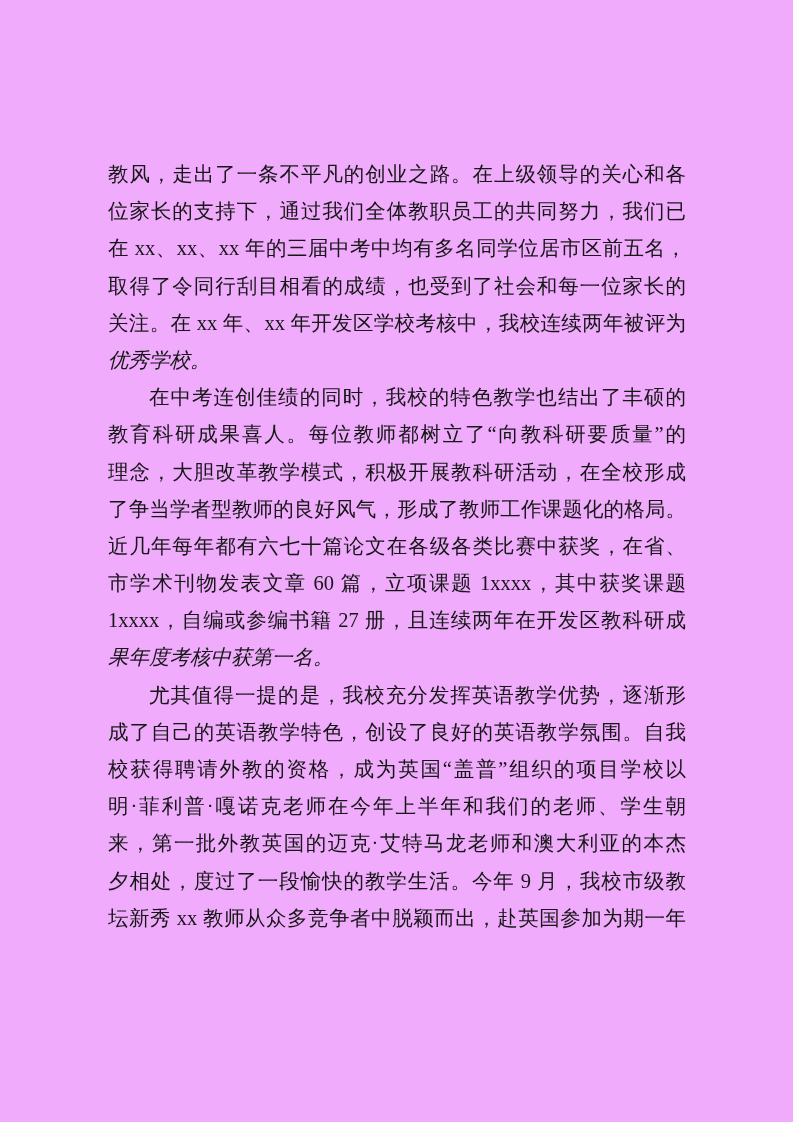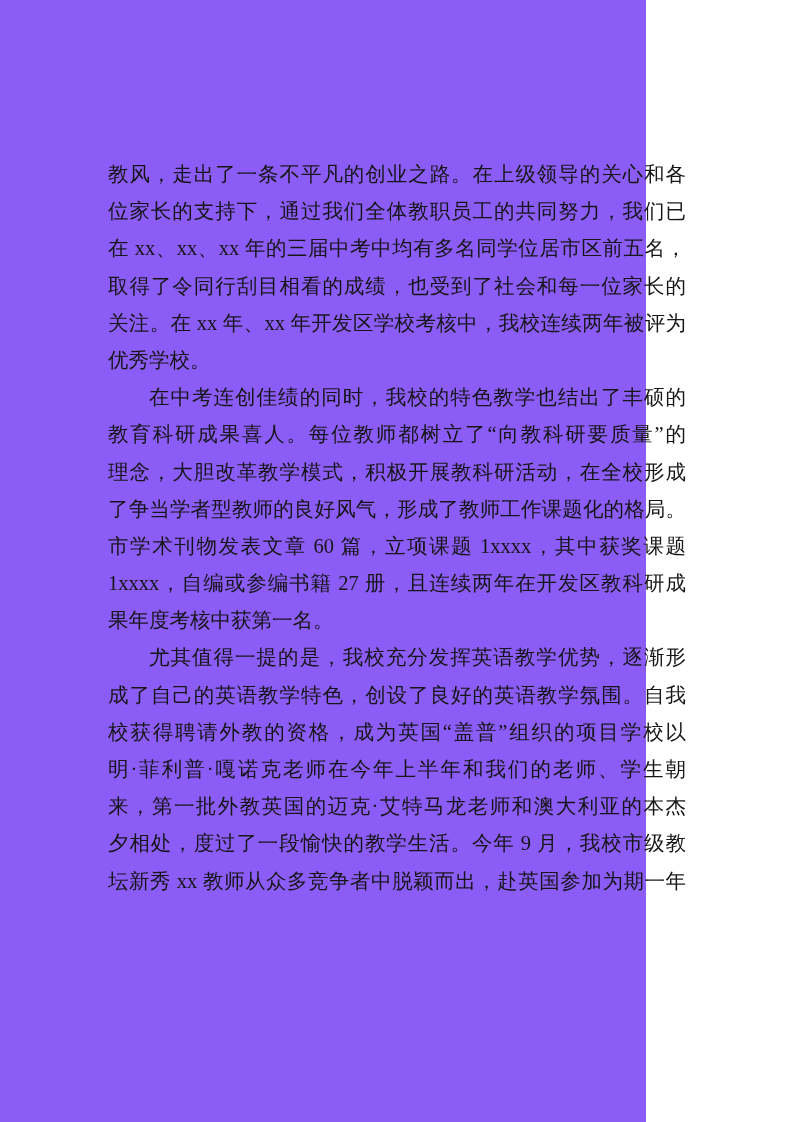--- a/index.html
+++ b/index.html
@@ -8,23 +8,23 @@
   }
   body {
     width: 793px;
     height: 1122px;
     background: #ffffff;
     overflow: hidden;
     font-family: "Liberation Serif", "DejaVu Serif", serif;
   }
   .page {
     position: relative;
-    width: 646px;
+    width: 793px;
     height: 1122px;
-    background: #8b5cf6;
+    background: #f0abfc;
     box-sizing: border-box;
     padding-top: 156px;
     padding-left: 108px;
   }
   .text-block {
     width: 578px;
     color: #161616;
     font-size: 20.5px;
   }
   .paragraph {
@@ -35,20 +35,21 @@
     height: 37.2px;
     line-height: 37.2px;
     overflow: hidden;
     white-space: normal;
     text-align: justify;
     text-align-last: justify;
     text-justify: inter-character;
   }
   .line.final {
     text-align-last: left;
+    font-style: italic;
   }
   .line.indent {
     text-indent: 2em;
   }
 </style>
 </head>
 <body>
 
 <div class="page">
   <div class="text-block" id="text-block">
@@ -58,20 +59,21 @@
         <div class="line">在 xx、xx、xx 年的三届中考中均有多名同学位居市区前五名，</div>
         <div class="line">取得了令同行刮目相看的成绩，也受到了社会和每一位家长的</div>
         <div class="line">关注。在 xx 年、xx 年开发区学校考核中，我校连续两年被评为</div>
         <div class="line final">优秀学校。</div>
       </div>
       <div class="paragraph">
         <div class="line indent">在中考连创佳绩的同时，我校的特色教学也结出了丰硕的</div>
         <div class="line">教育科研成果喜人。每位教师都树立了“向教科研要质量”的</div>
         <div class="line">理念，大胆改革教学模式，积极开展教科研活动，在全校形成</div>
         <div class="line">了争当学者型教师的良好风气，形成了教师工作课题化的格局。</div>
+        <div class="line">近几年每年都有六七十篇论文在各级各类比赛中获奖，在省、</div>
         <div class="line">市学术刊物发表文章 60 篇，立项课题 1xxxx，其中获奖课题</div>
         <div class="line">1xxxx，自编或参编书籍 27 册，且连续两年在开发区教科研成</div>
         <div class="line final">果年度考核中获第一名。</div>
       </div>
       <div class="paragraph">
         <div class="line indent">尤其值得一提的是，我校充分发挥英语教学优势，逐渐形</div>
         <div class="line">成了自己的英语教学特色，创设了良好的英语教学氛围。自我</div>
         <div class="line">校获得聘请外教的资格，成为英国“盖普”组织的项目学校以</div>
         <div class="line">明·菲利普·嘎诺克老师在今年上半年和我们的老师、学生朝</div>
         <div class="line">来，第一批外教英国的迈克·艾特马龙老师和澳大利亚的本杰</div>

